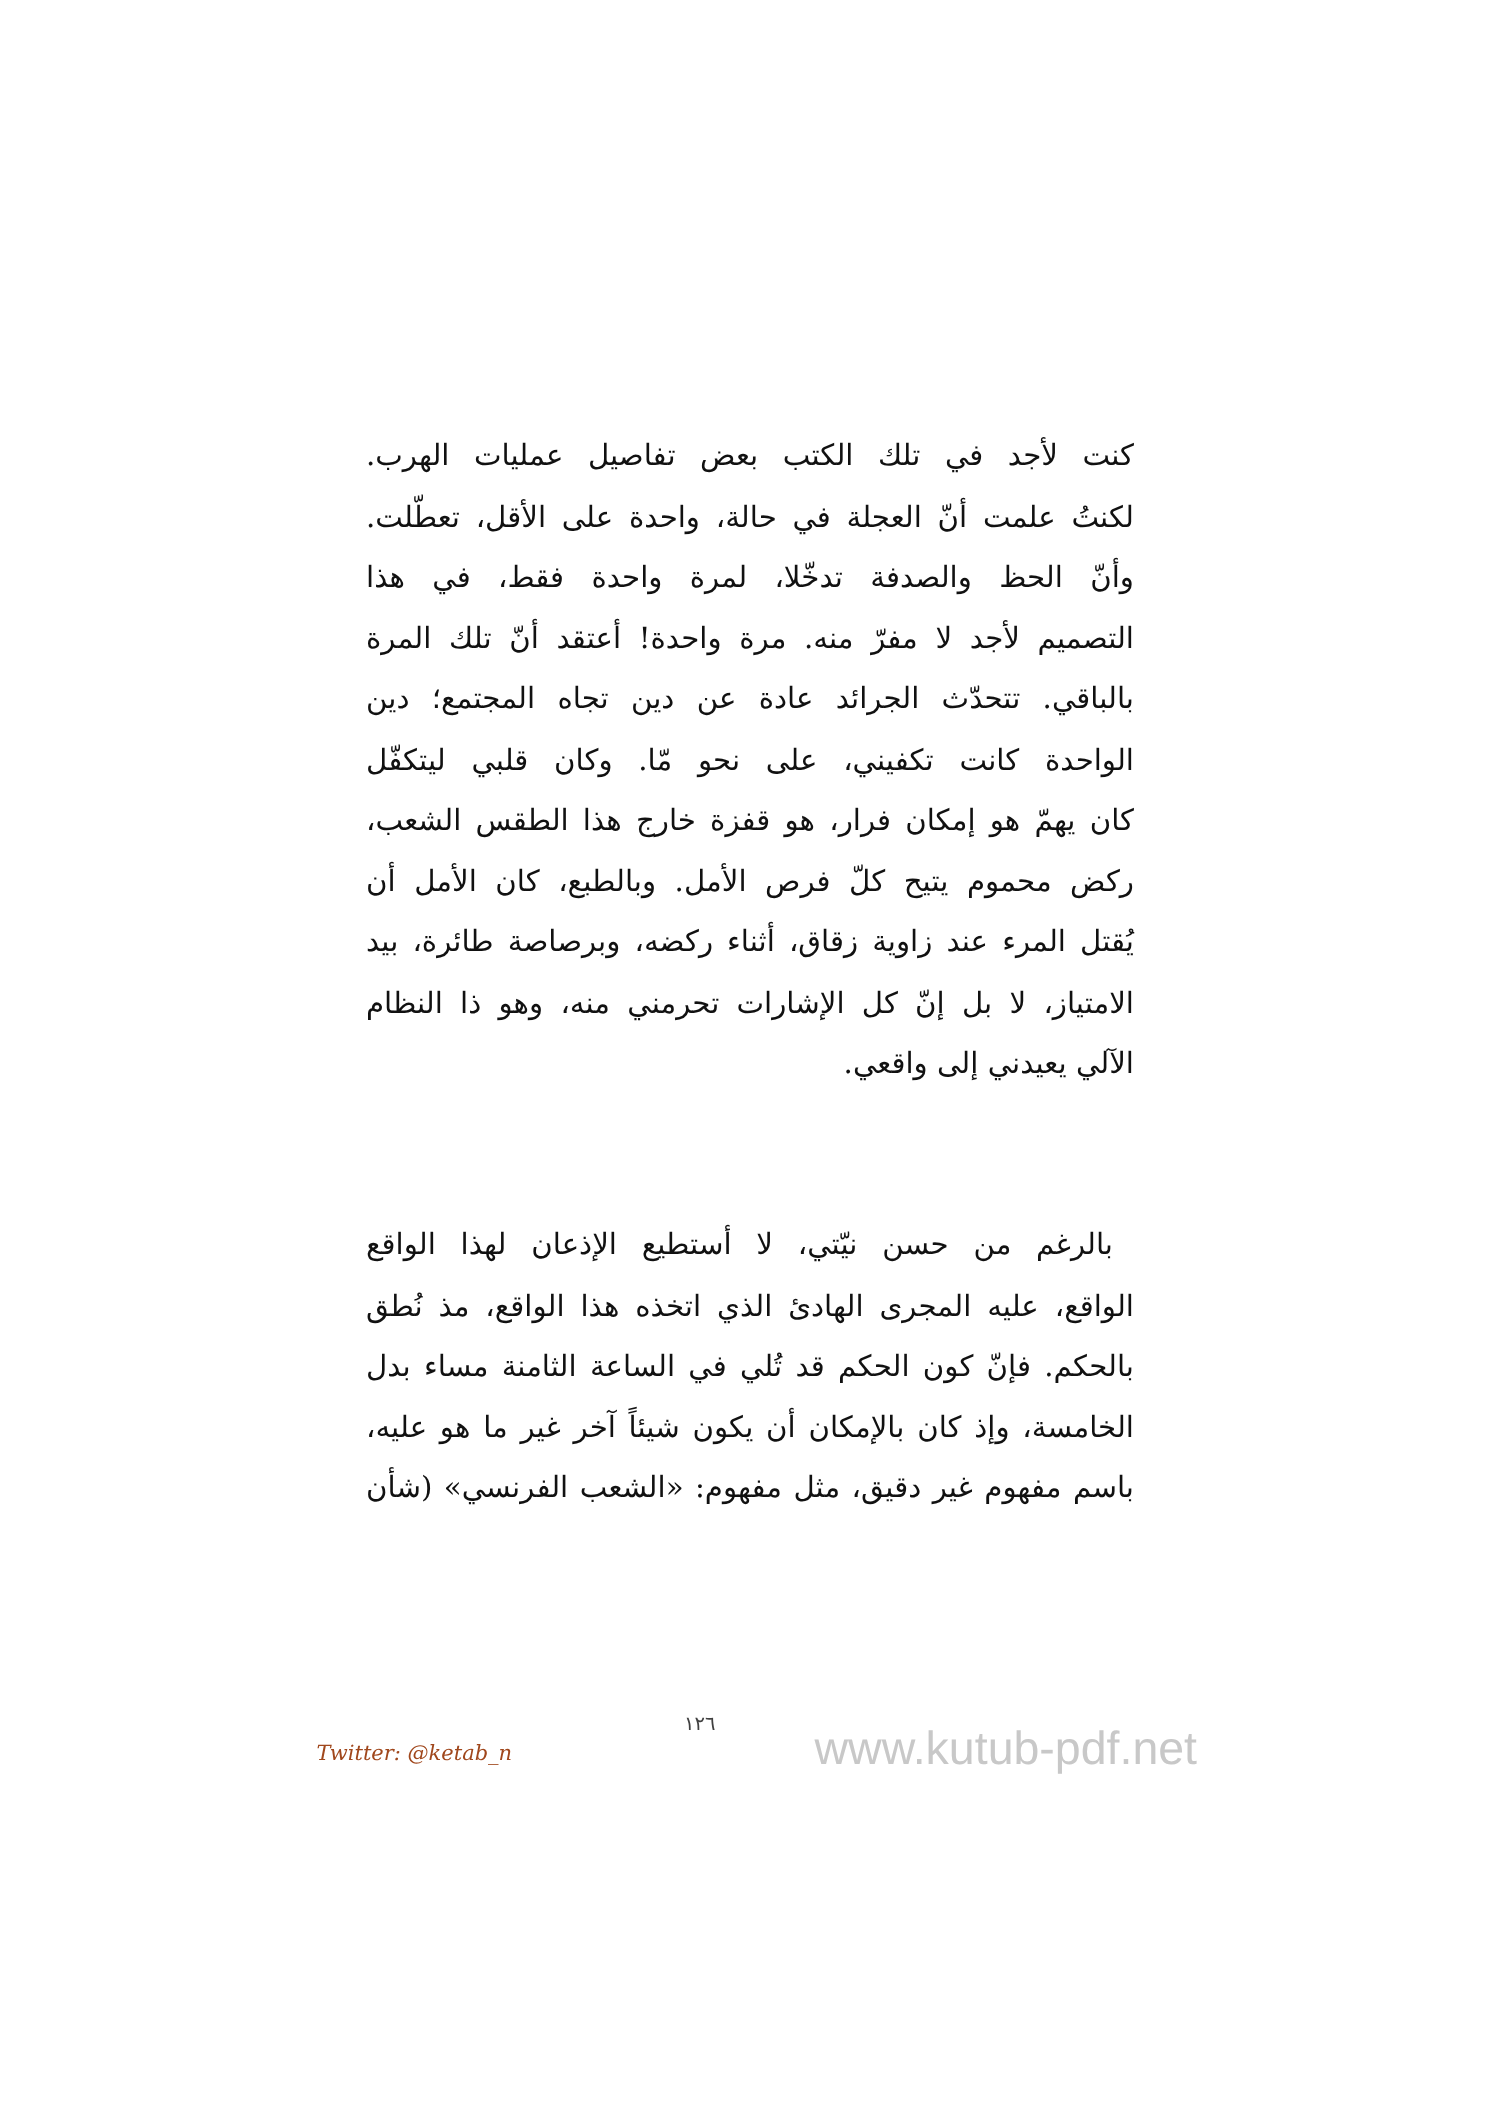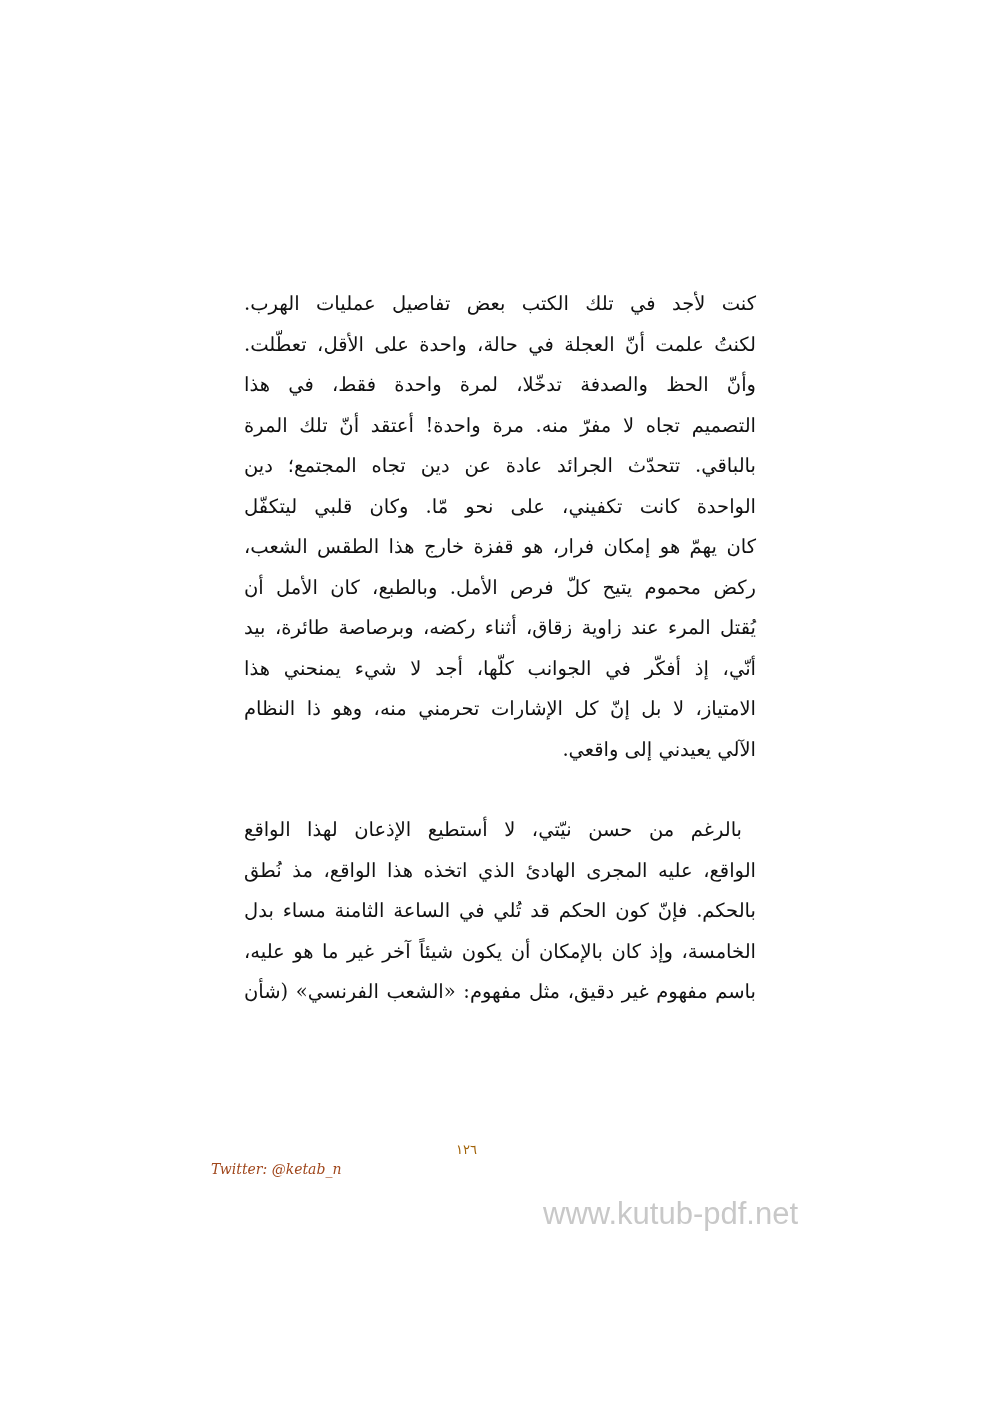--- a/index.html
+++ b/index.html
@@ -57,51 +57,49 @@
       color: #a0471c;
       direction: ltr;
       margin-top: 14px;
     }
     .footer-page-number {
       position: absolute;
       left: 456px;
       top: 1126px;
       font-family: "DejaVu Sans", sans-serif;
       font-size: 13px;
-      color: #a16207;
+      color: #404040;
       direction: rtl;
     }
     .footer-watermark {
       position: absolute;
       left: 543px;
       top: 1132px;
       font-family: "Liberation Sans", sans-serif;
       font-size: 31px;
       color: #c8c8c8;
       direction: ltr;
       letter-spacing: 0px;
-      margin-top: 48px;
     }
   </style>
 </head>
 <body>
 
 <div class="page">
 
   <div class="text-block para1">
     <span class="line">كنت لأجد في تلك الكتب بعض تفاصيل عمليات الهرب.</span>
     <span class="line">لكنتُ علمت أنّ العجلة في حالة، واحدة على الأقل، تعطّلت.</span>
     <span class="line">وأنّ الحظ والصدفة تدخّلا، لمرة واحدة فقط، في هذا</span>
-    <span class="line">التصميم تجاه لا مفرّ منه. مرة واحدة! أعتقد أنّ تلك المرة</span>
+    <span class="line">التصميم لأجد لا مفرّ منه. مرة واحدة! أعتقد أنّ تلك المرة</span>
     <span class="line">بالباقي. تتحدّث الجرائد عادة عن دين تجاه المجتمع؛ دين</span>
     <span class="line">الواحدة كانت تكفيني، على نحو مّا. وكان قلبي ليتكفّل</span>
     <span class="line">كان يهمّ هو إمكان فرار، هو قفزة خارج هذا الطقس الشعب،</span>
     <span class="line">ركض محموم يتيح كلّ فرص الأمل. وبالطبع، كان الأمل أن</span>
     <span class="line">يُقتل المرء عند زاوية زقاق، أثناء ركضه، وبرصاصة طائرة، بيد</span>
-    <span class="line">أنّي، إذ أفكّر في الجوانب كلّها، أجد لا شيء يمنحني هذا</span>
     <span class="line">الامتياز، لا بل إنّ كل الإشارات تحرمني منه، وهو ذا النظام</span>
     <span class="line last">الآلي يعيدني إلى واقعي.</span>
   </div>
 
   <div class="text-block para2">
     <span class="line indent">بالرغم من حسن نيّتي، لا أستطيع الإذعان لهذا الواقع</span>
     <span class="line">الواقع، عليه المجرى الهادئ الذي اتخذه هذا الواقع، مذ نُطق</span>
     <span class="line">بالحكم. فإنّ كون الحكم قد تُلي في الساعة الثامنة مساء بدل</span>
     <span class="line">الخامسة، وإذ كان بالإمكان أن يكون شيئاً آخر غير ما هو عليه،</span>
     <span class="line">باسم مفهوم غير دقيق، مثل مفهوم: «الشعب الفرنسي» (شأن</span>

